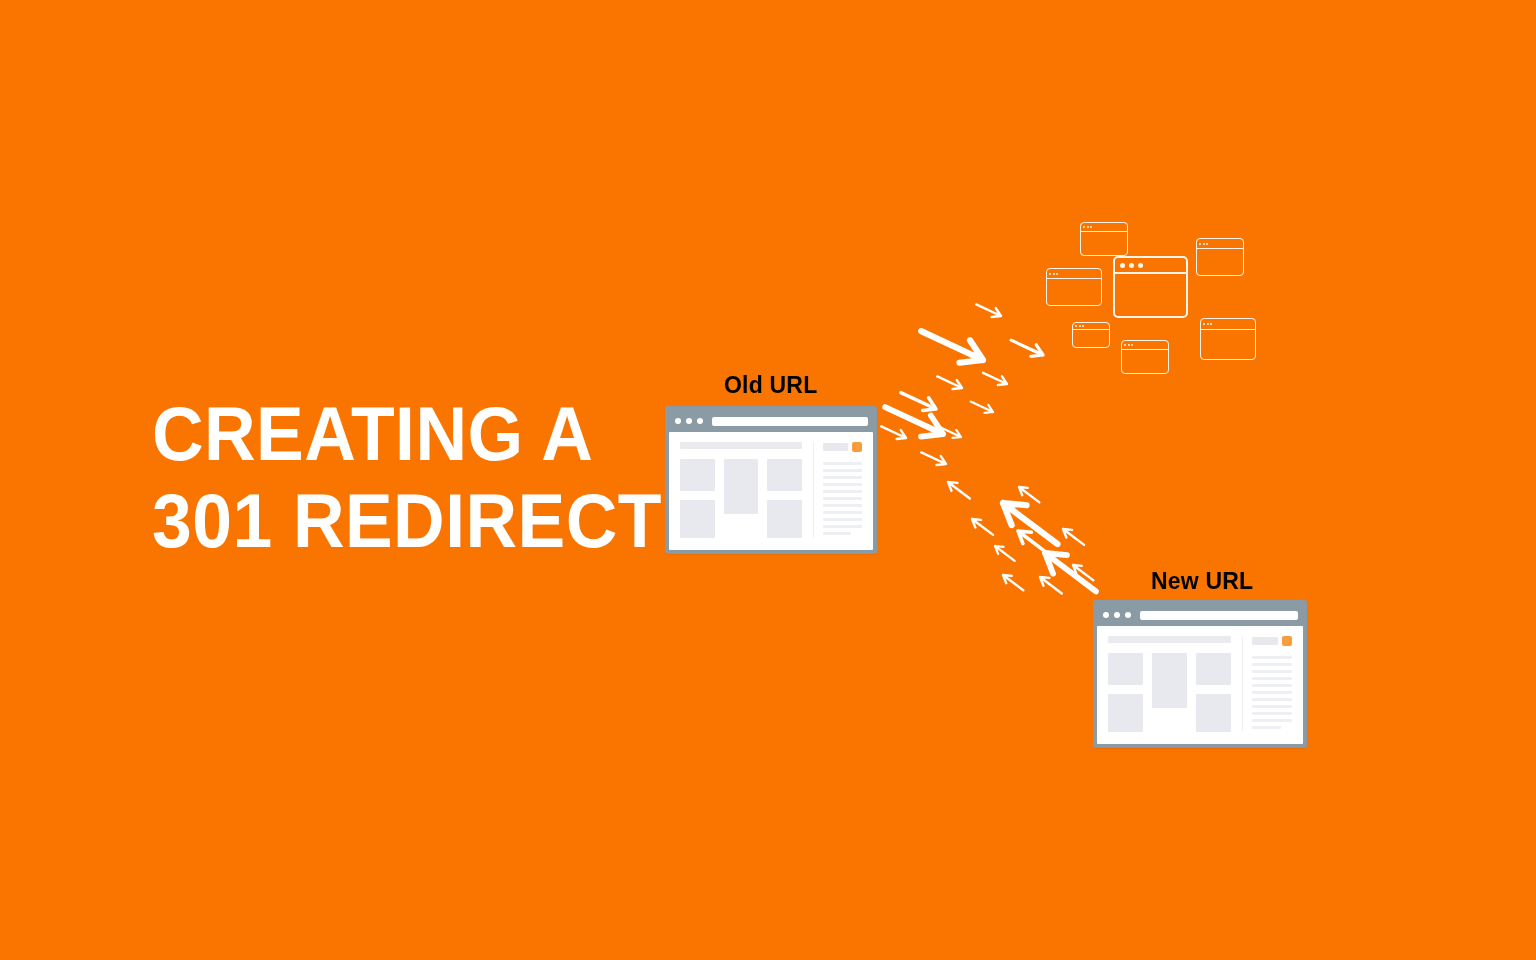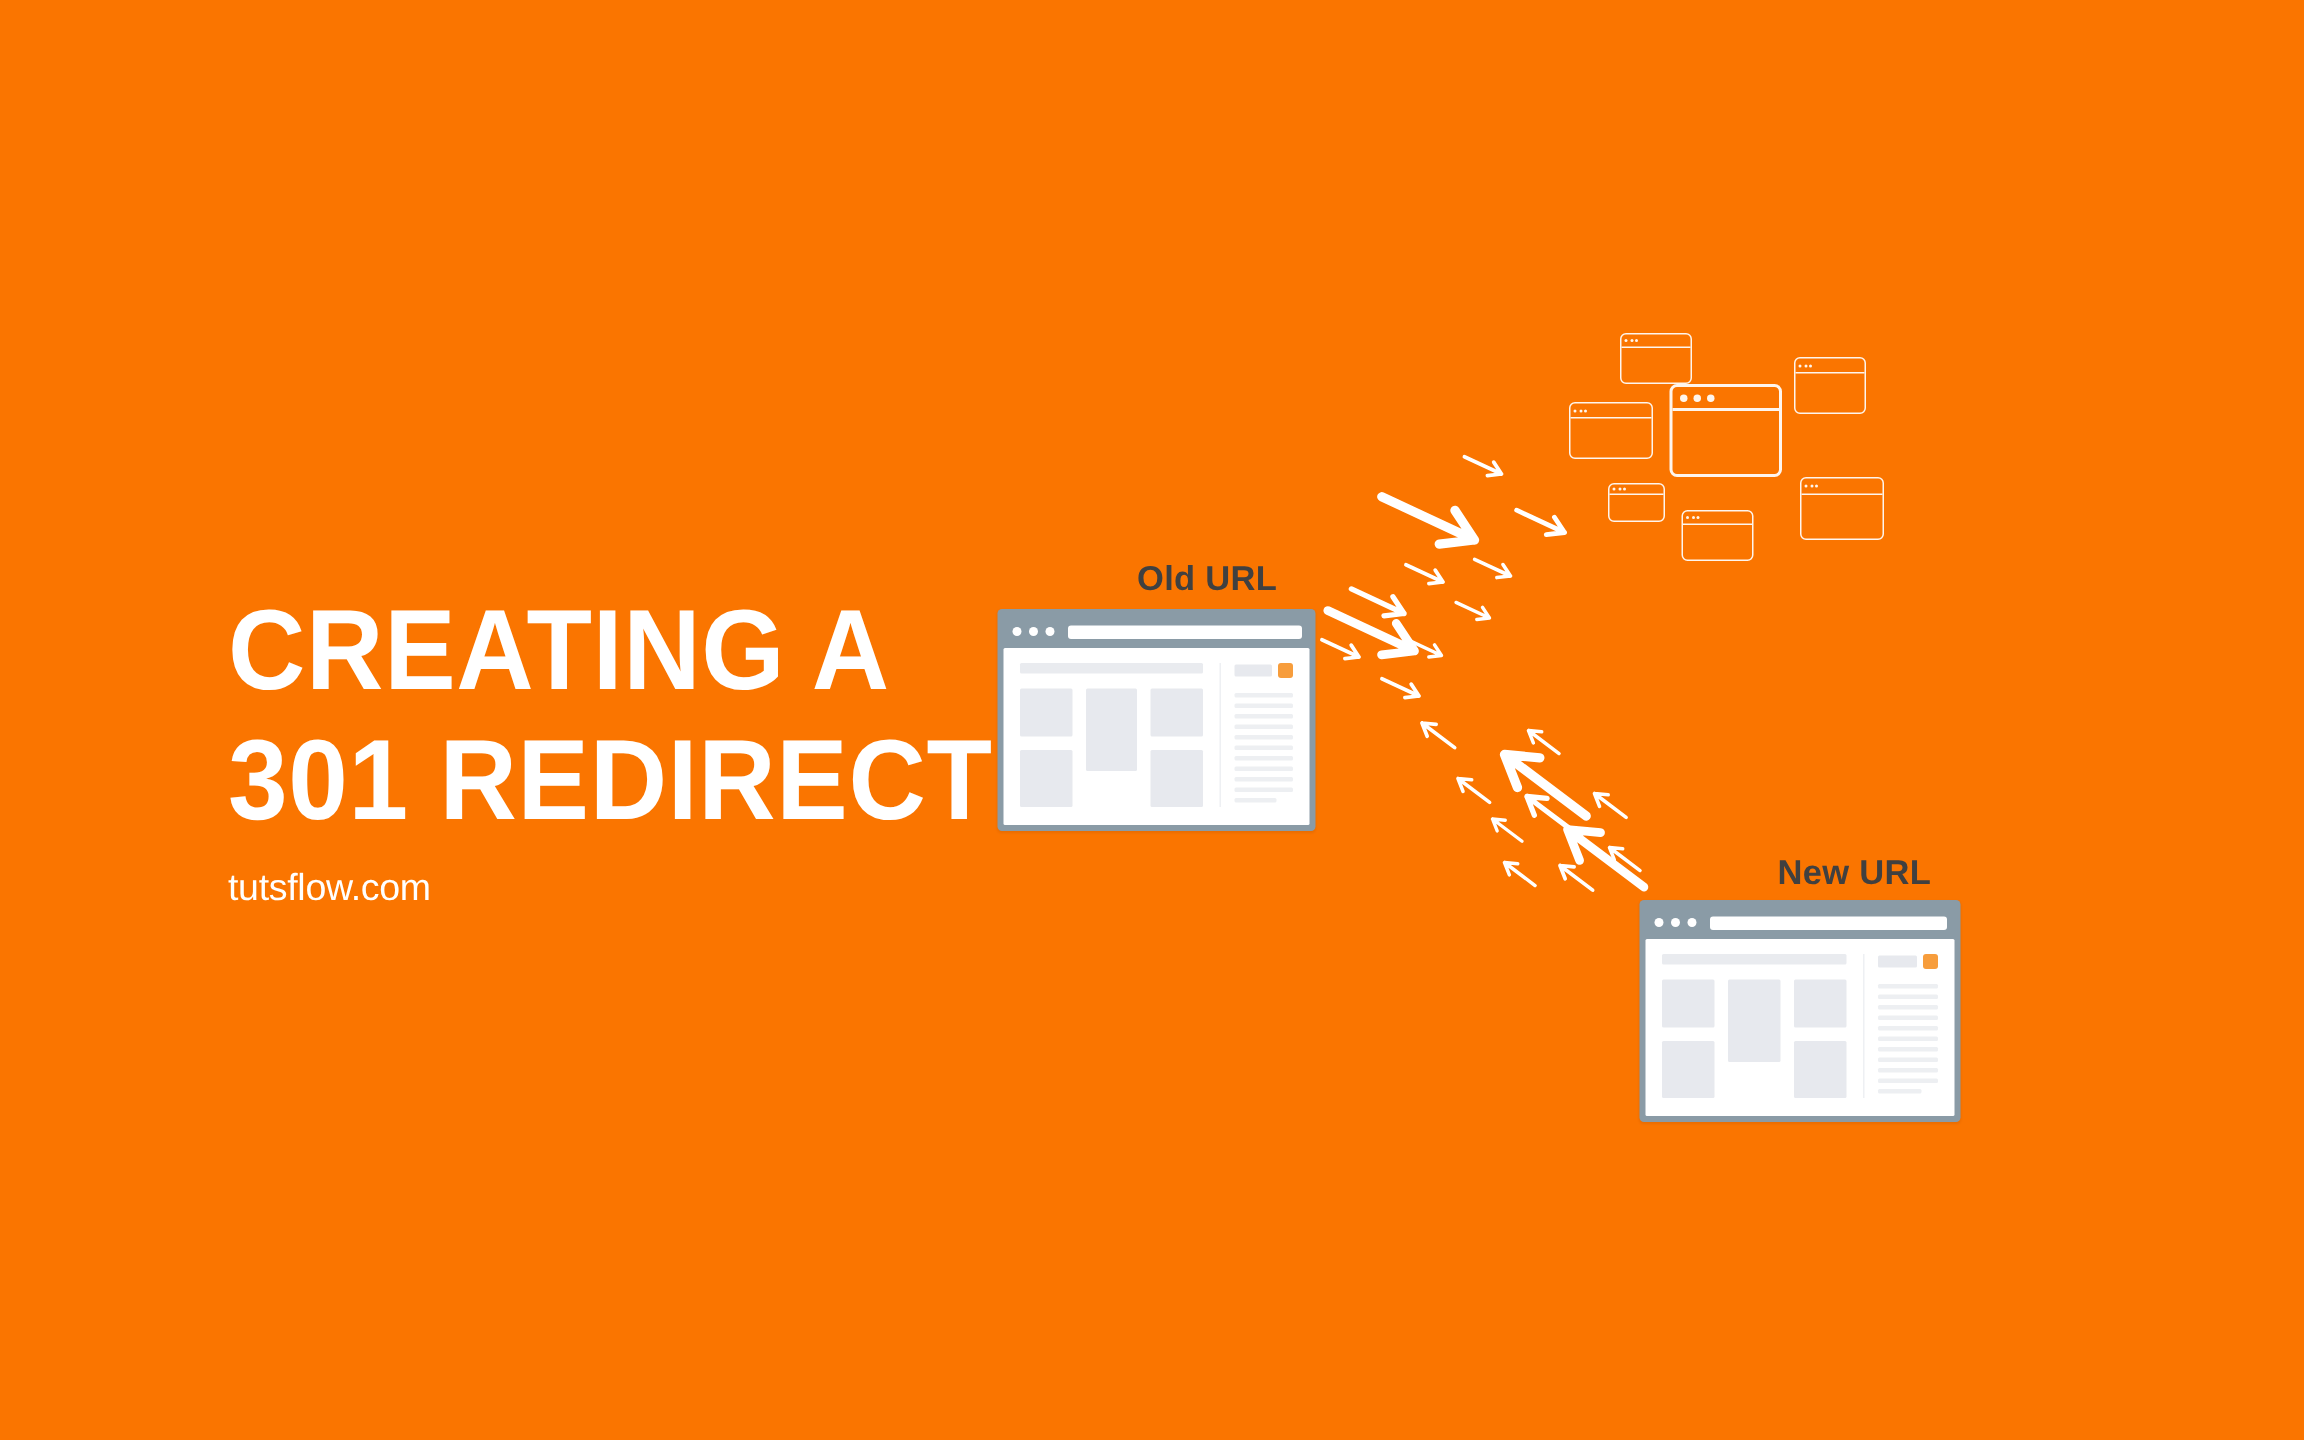--- a/index.html
+++ b/index.html
@@ -54,26 +54,25 @@
     color: #ffffff;
     font-size: 25px;
     font-weight: normal;
     letter-spacing: -0.2px;
     line-height: 1em;
   }
 
   
   .url-label {
     position: absolute;
-    color: #404040;
+    color: #000000;
     font-size: 23px;
     font-weight: bold;
     letter-spacing: 0.2px;
     white-space: nowrap;
-    margin-left: 34px;
   }
 
   
   .browser {
     position: absolute;
     background: #8a9ba6;
     border-radius: 3px;
     padding: 4px;
     box-shadow: 0 1px 2px rgba(0,0,0,0.07);
   }
@@ -249,21 +248,20 @@
   }
 </style>
 </head>
 <body style="background: rgb(250, 117, 0);">
 
 <div class="stage">
 
   <div class="headline">
     <div class="title-line">CREATING A</div>
     <div class="title-line second">301 REDIRECT</div>
-    <div class="site">tutsflow.com</div>
   </div>
 
   <div class="arrow-layer">
     <svg width="1536" height="960" viewBox="0 0 1536 960">
       <defs>
         <g id="arw">
           <path d="M0 0 L44 0 M0 0 L13 -8 M0 0 L13 8" fill="none" stroke="#ffffff" stroke-width="4" stroke-linecap="round" stroke-linejoin="round"></path>
         </g>
       </defs>
 

